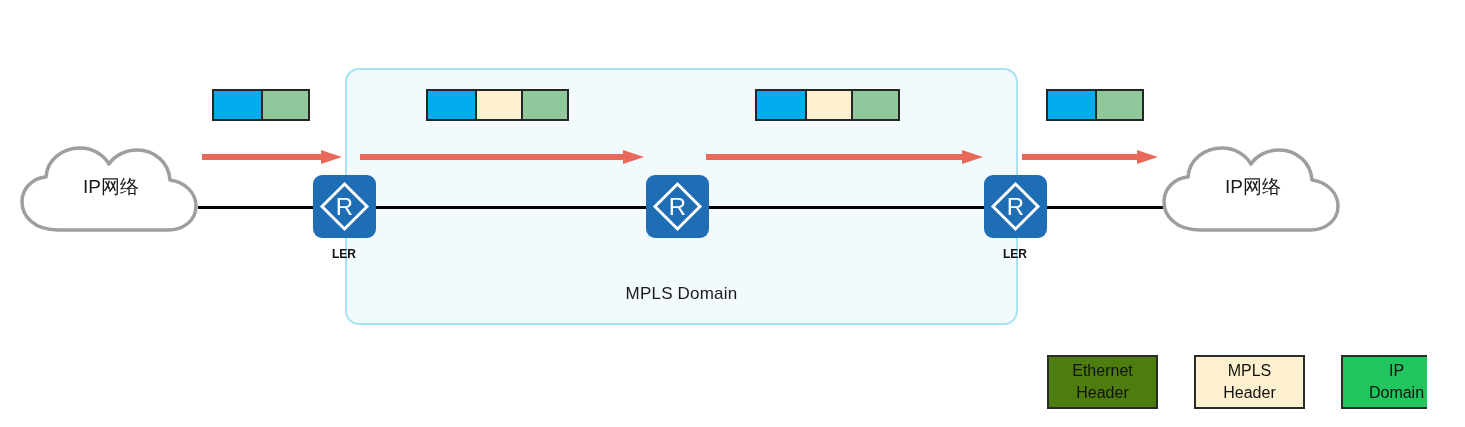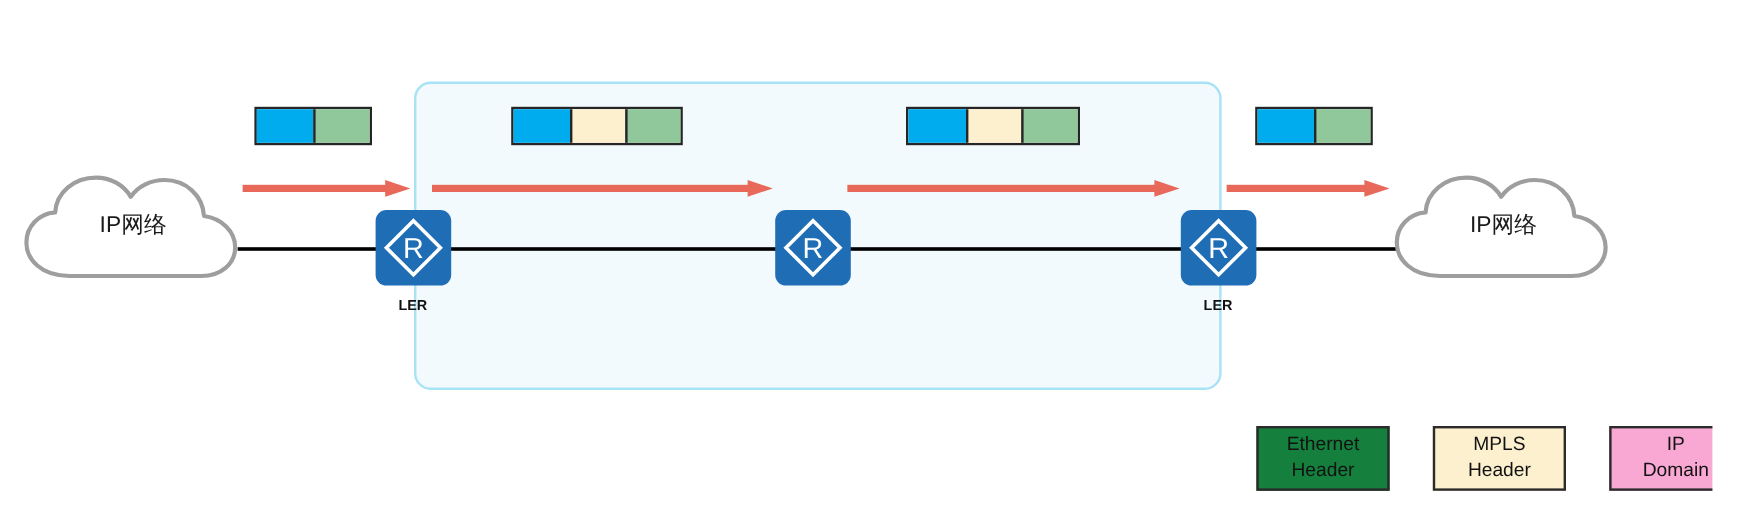--- a/index.html
+++ b/index.html
@@ -234,29 +234,30 @@
     <div class="seg seg-eth" style="width:34%;"></div>
     <div class="seg seg-mpls" style="width:33%;"></div>
     <div class="seg seg-ip" style="width:33%;"></div>
   </div>
 
   <div class="packet" style="left:1046px; top:89px; width:98px;">
     <div class="seg seg-eth" style="width:50%;"></div>
     <div class="seg seg-ip" style="width:50%;"></div>
   </div>
 
-
-  <div class="legend-item" style="left:1047px; top:355px; background:#15803d;">
+  <div class="domain-label">MPLS Domain</div>
+
+  <div class="legend-item" style="left:1047px; top:355px; background:#4d7c0f;">
     <span>Ethernet</span>
     <span>Header</span>
   </div>
 
   <div class="legend-item" style="left:1194px; top:355px; background:#fdf0cf;">
     <span>MPLS</span>
     <span>Header</span>
   </div>
 
-  <div class="legend-item" style="left:1341px; top:355px; background:#f9a8d4;">
+  <div class="legend-item" style="left:1341px; top:355px; background:#22c55e;">
     <span>IP</span>
     <span>Domain</span>
   </div>
 
 </div>
 
 </body></html>

